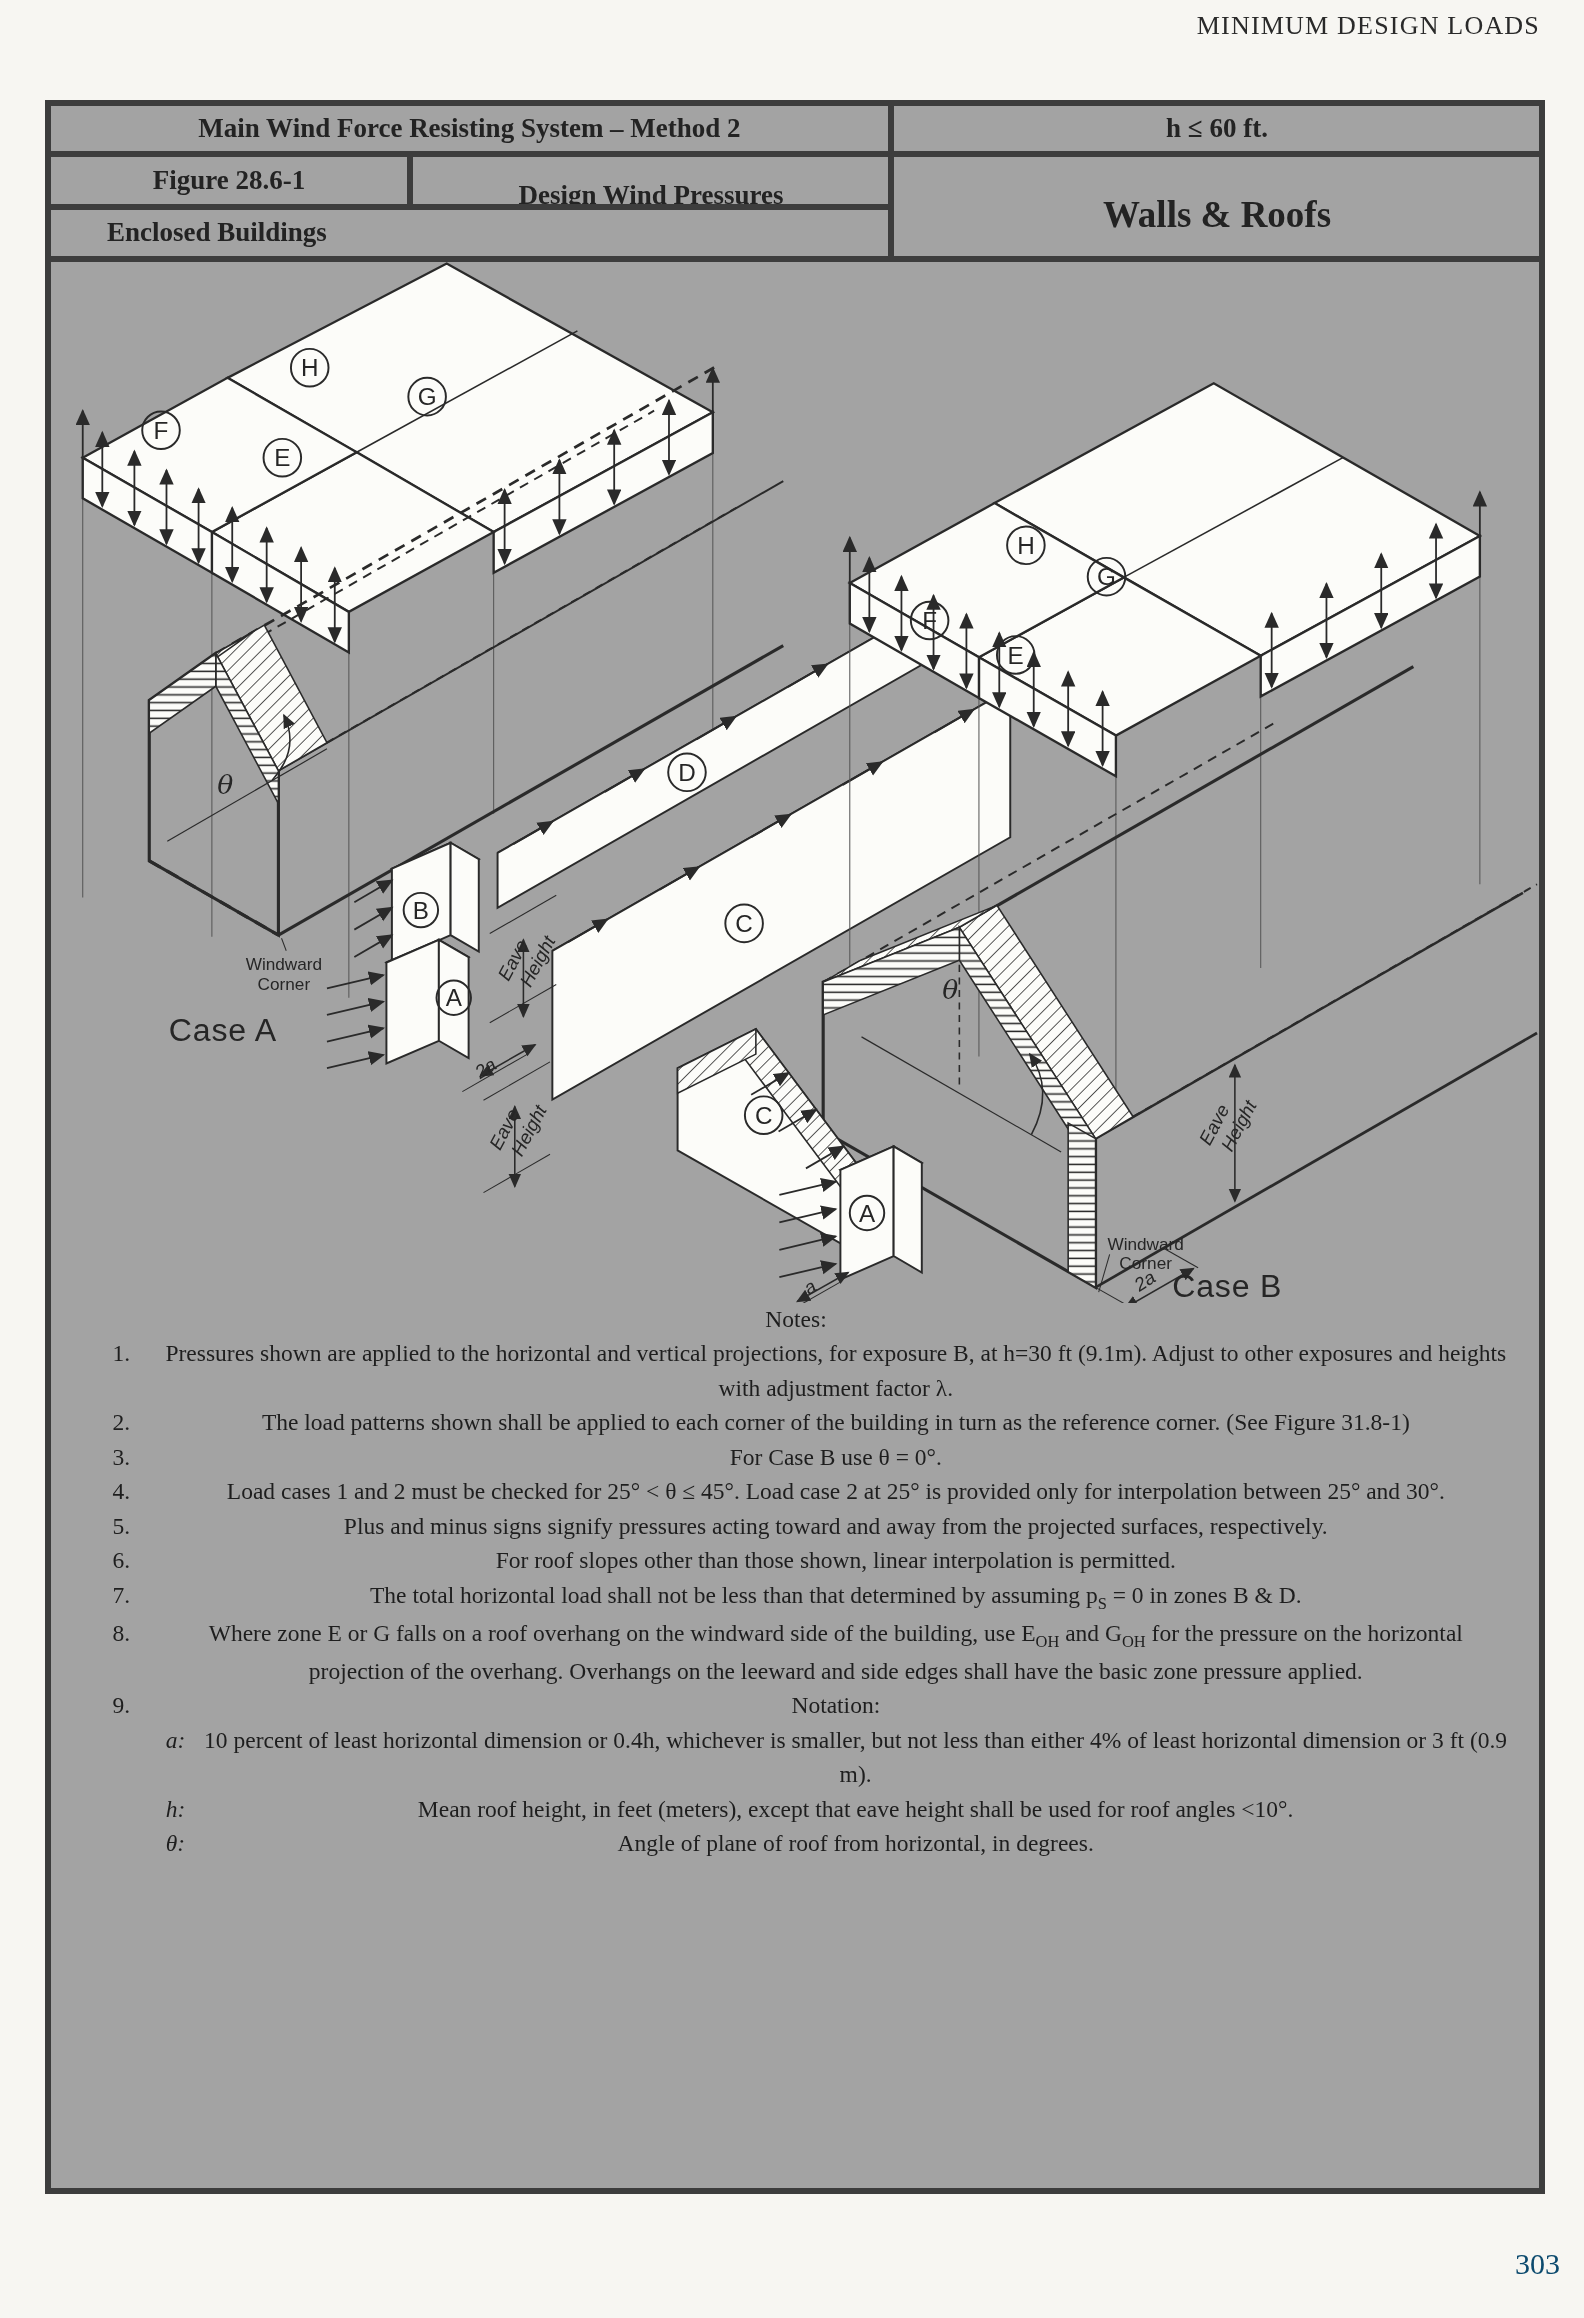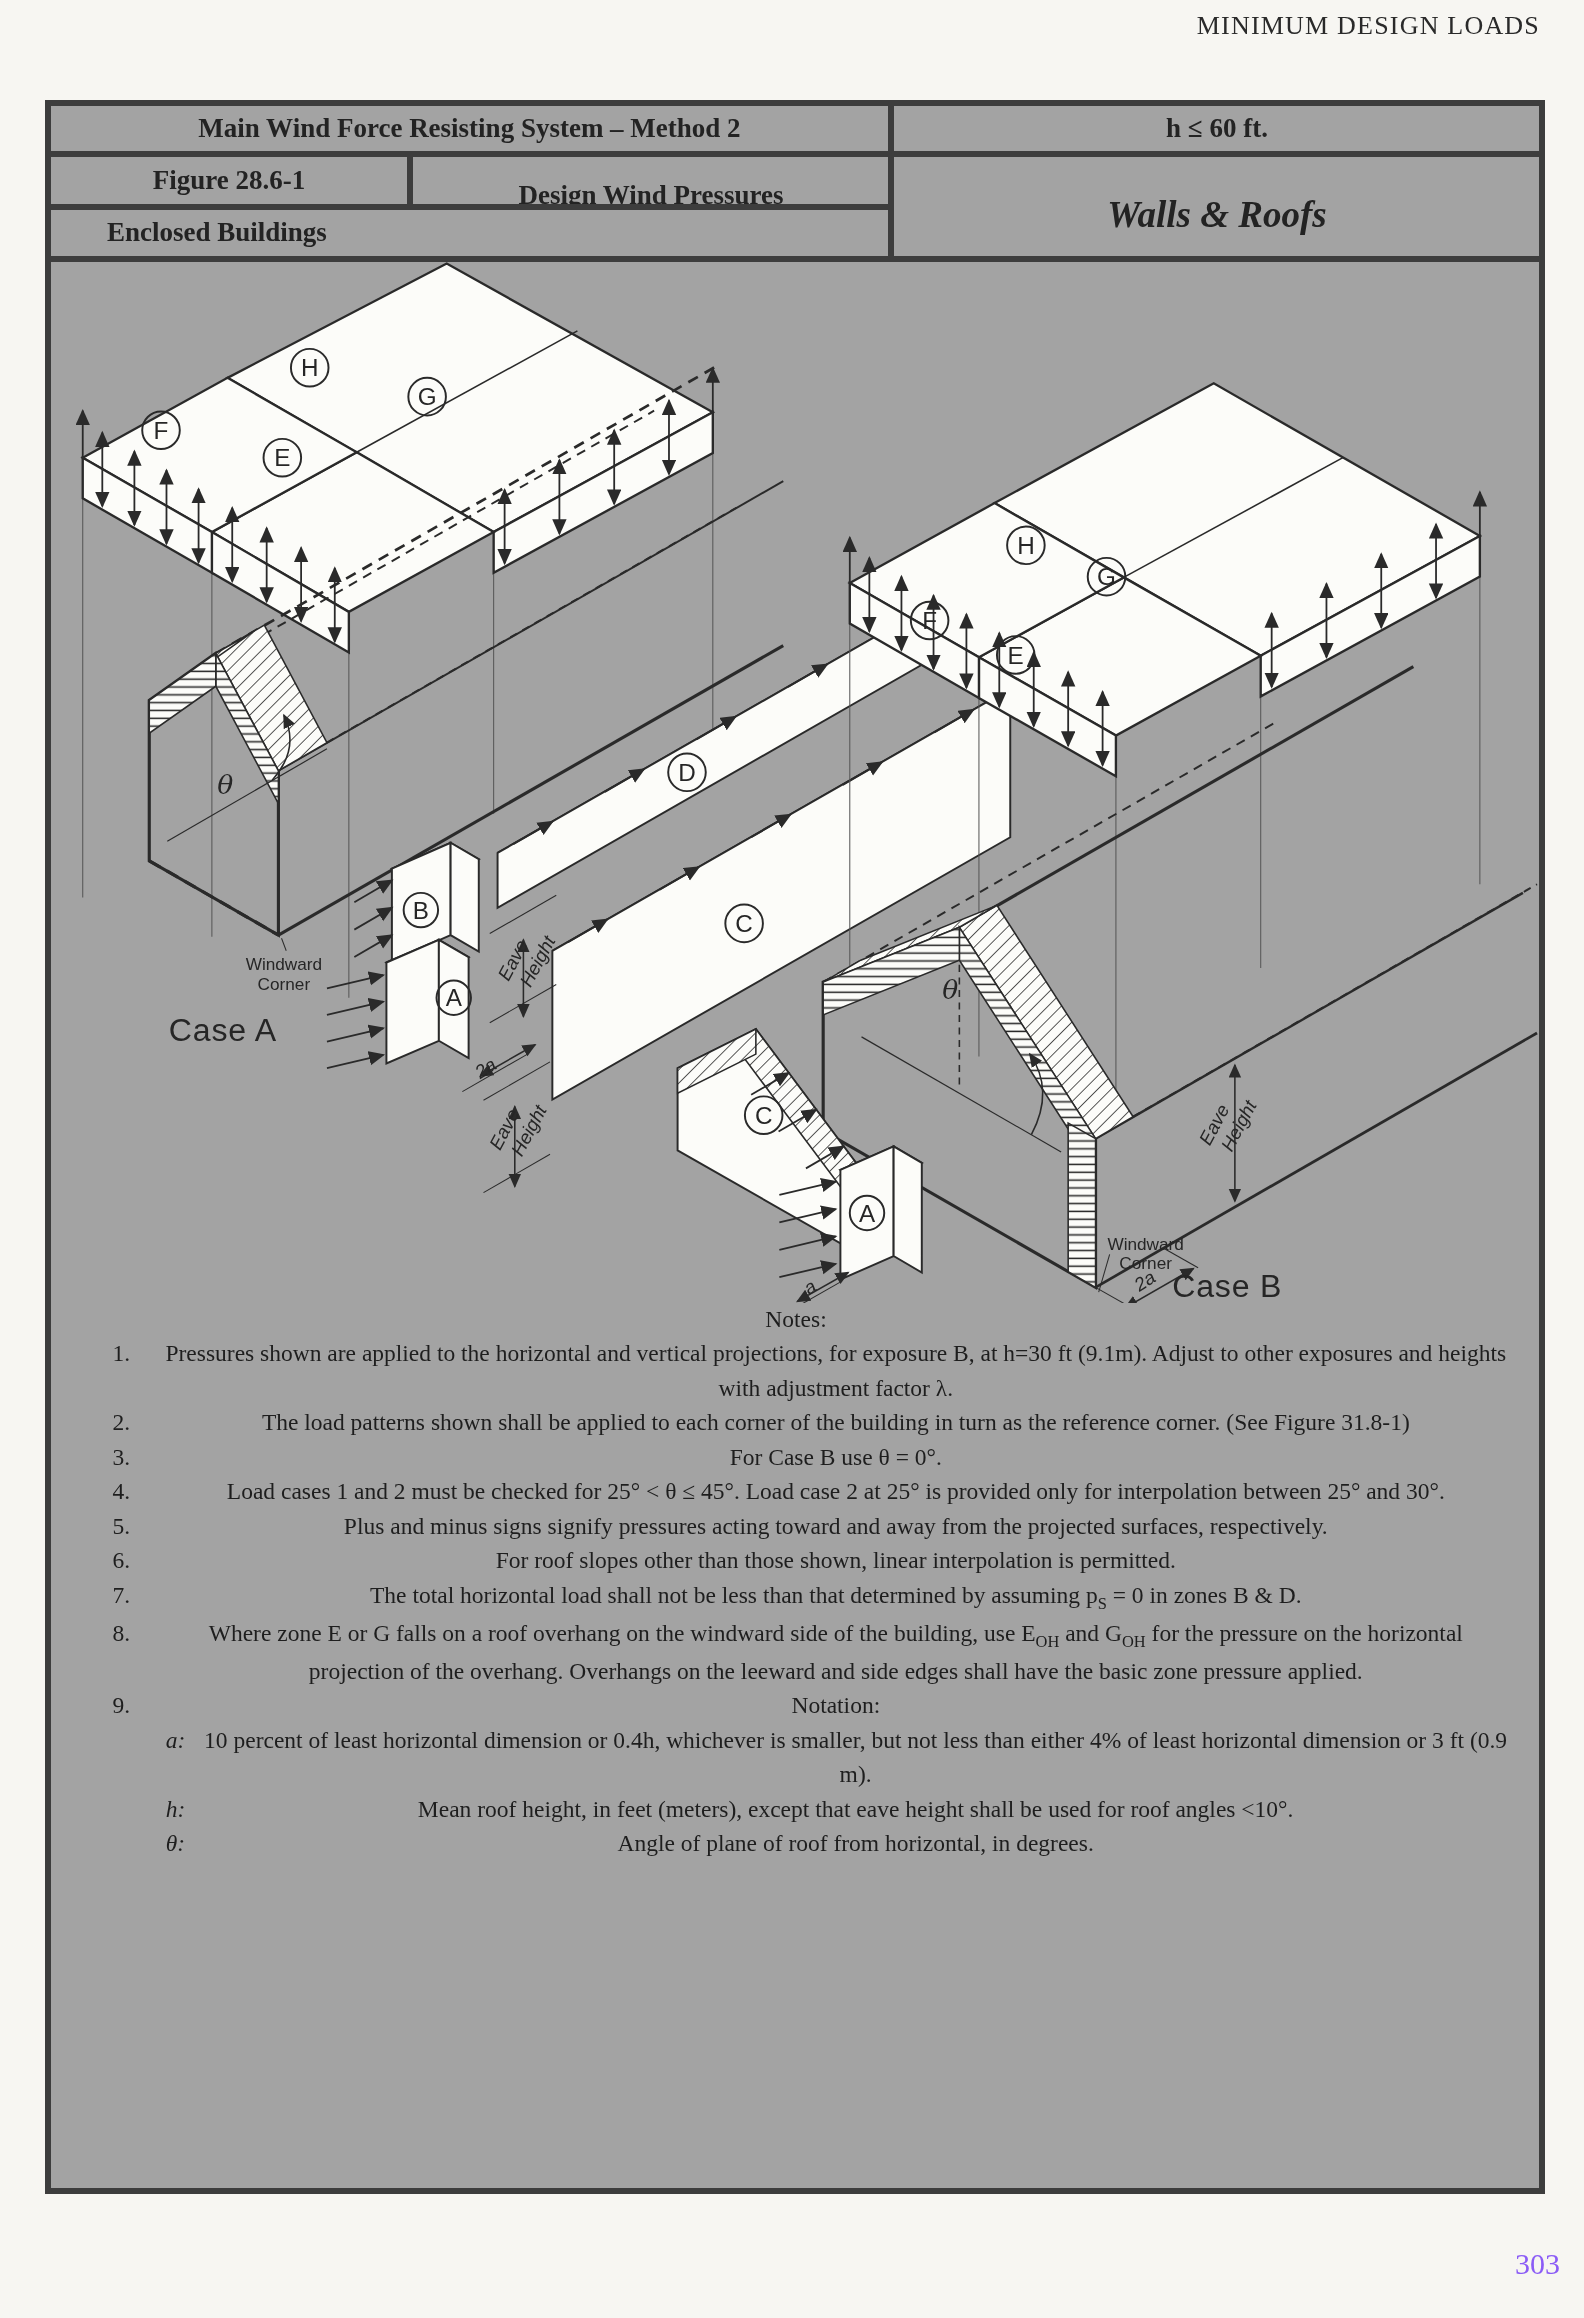--- a/index.html
+++ b/index.html
@@ -15,21 +15,21 @@
   .hline{position:absolute;background:#3d3d3d;}
   .walls-roofs{font-size:37px;}
   .diagram{position:absolute;left:0;top:156px;width:1488px;height:1041px;}
   .notes{position:absolute;left:22px;top:1196px;width:1446px;text-align:center;}
   .notes-heading{font-size:23.5px;line-height:1.45;}
   .note-row{display:flex;font-size:23.5px;line-height:1.47;}
   .nnum{flex:none;width:78px;padding-left:9.4px;}
   .ntext{flex:1;padding-right:7.8px;}
   .notation-row{margin-left:78px;}
   .nsym{flex:none;width:49px;font-style:italic;}
-  .page-number{position:absolute;top:2247px;right:25px;font-size:30px;color:#8b5cf6;}
+  .page-number{position:absolute;top:2247px;right:25px;font-size:30px;color:#0c4a6e;}
   sub{font-size:70%;}
   text{fill:#262626;}
   .zonetext{font-family:"Liberation Sans",sans-serif;font-size:31px;}
   .caselabel{font-family:"Liberation Sans",sans-serif;font-size:41px;letter-spacing:1px;}
   .smalllabel{font-family:"Liberation Sans",sans-serif;font-size:22px;}
   .dimtext{font-family:"Liberation Sans",sans-serif;font-size:24px;font-style:italic;}
   .thetatext{font-family:"DejaVu Serif",serif;font-size:34px;font-style:italic;}
 </style>
 </head>
 <body>
@@ -41,21 +41,21 @@
   <div class="hcell" style="left:0;top:0;width:837px;height:45px;">Main Wind Force Resisting System – Method 2</div>
   <div class="hcell" style="left:843px;top:0;width:646px;height:45px;">h ≤ 60 ft.</div>
   <div class="hline" style="left:0;top:45px;width:1488px;height:5.5px;"></div>
   <div class="hline" style="left:837px;top:0;width:5.5px;height:150px;"></div>
 
   <div class="hcell" style="left:0;top:51px;width:356px;height:47px;">Figure 28.6-1</div>
   <div class="hline" style="left:356px;top:51px;width:5.5px;height:47px;"></div>
   <div class="hcell" style="left:362px;top:59px;width:476px;height:60px;">Design Wind Pressures</div>
   <div class="hline" style="left:0;top:98px;width:837px;height:5.5px;"></div>
   <div class="hcell left-align" style="left:0;top:103px;width:837px;height:47px;">Enclosed Buildings</div>
-  <div class="hcell walls-roofs" style="left:843px;top:51px;width:646px;height:115px;font-style:italic;">Walls &amp; Roofs</div>
+  <div class="hcell walls-roofs" style="left:843px;top:51px;width:646px;height:115px;">Walls &amp; Roofs</div>
   <div class="hline" style="left:0;top:150px;width:1488px;height:5.5px;"></div>
 
   <svg class="diagram" viewBox="0 0 1900 1330">
     <defs>
       <marker id="arr" markerWidth="10" markerHeight="9" refX="8" refY="4" orient="auto-start-reverse">
         <path d="M0,0 L9,4 L0,8 Z" fill="#2a2a2a"></path>
       </marker>
       <pattern id="hatchD" width="12" height="12" patternUnits="userSpaceOnUse" patternTransform="rotate(45)">
         <rect width="12" height="12" fill="#fcfcf9"></rect>
         <line x1="0" y1="0" x2="0" y2="12" stroke="#2a2a2a" stroke-width="2"></line>

